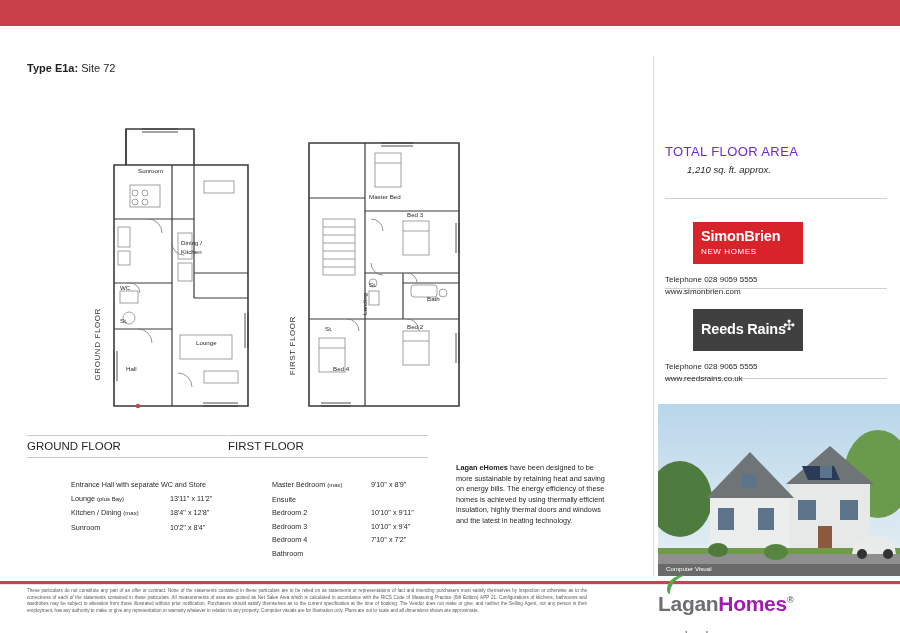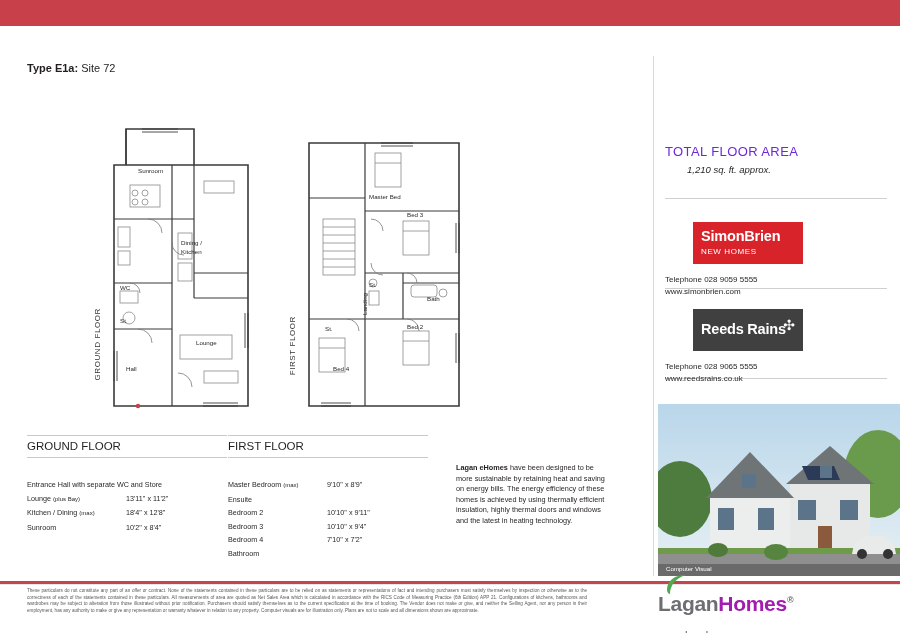--- a/index.html
+++ b/index.html
@@ -32,21 +32,21 @@
 
   .gf-plan{left:108px;top:97px;width:160px;height:288px;}
   .ff-plan{left:303px;top:97px;width:160px;height:288px;}
 
   svg.planart{display:block;}
 
   
   .rule{position:absolute;background:#c9c9c9;height:1px;}
   .sec-head{position:absolute;font-size:11.5px;font-weight:normal;color:#231f20;}
   .sch{position:absolute;font-size:7.2px;color:#231f20;line-height:13.6px;}
-  .sch .row{display:flex;}
+  .sch .row{display:flex;margin-left:44px;}
   .sch .nm{width:99px;}
   .sch .dim{width:60px;}
   .sml{font-size:6px;}
 
   .blurb{position:absolute;left:456px;top:437px;width:152px;font-size:7.3px;line-height:10.6px;color:#231f20;}
   .blurb b{font-weight:bold;}
 
   
   .ehome{position:absolute;left:665px;top:58px;}
   .ehome-word{font-size:30px;font-weight:bold;color:#6d6e71;letter-spacing:-.5px;}

